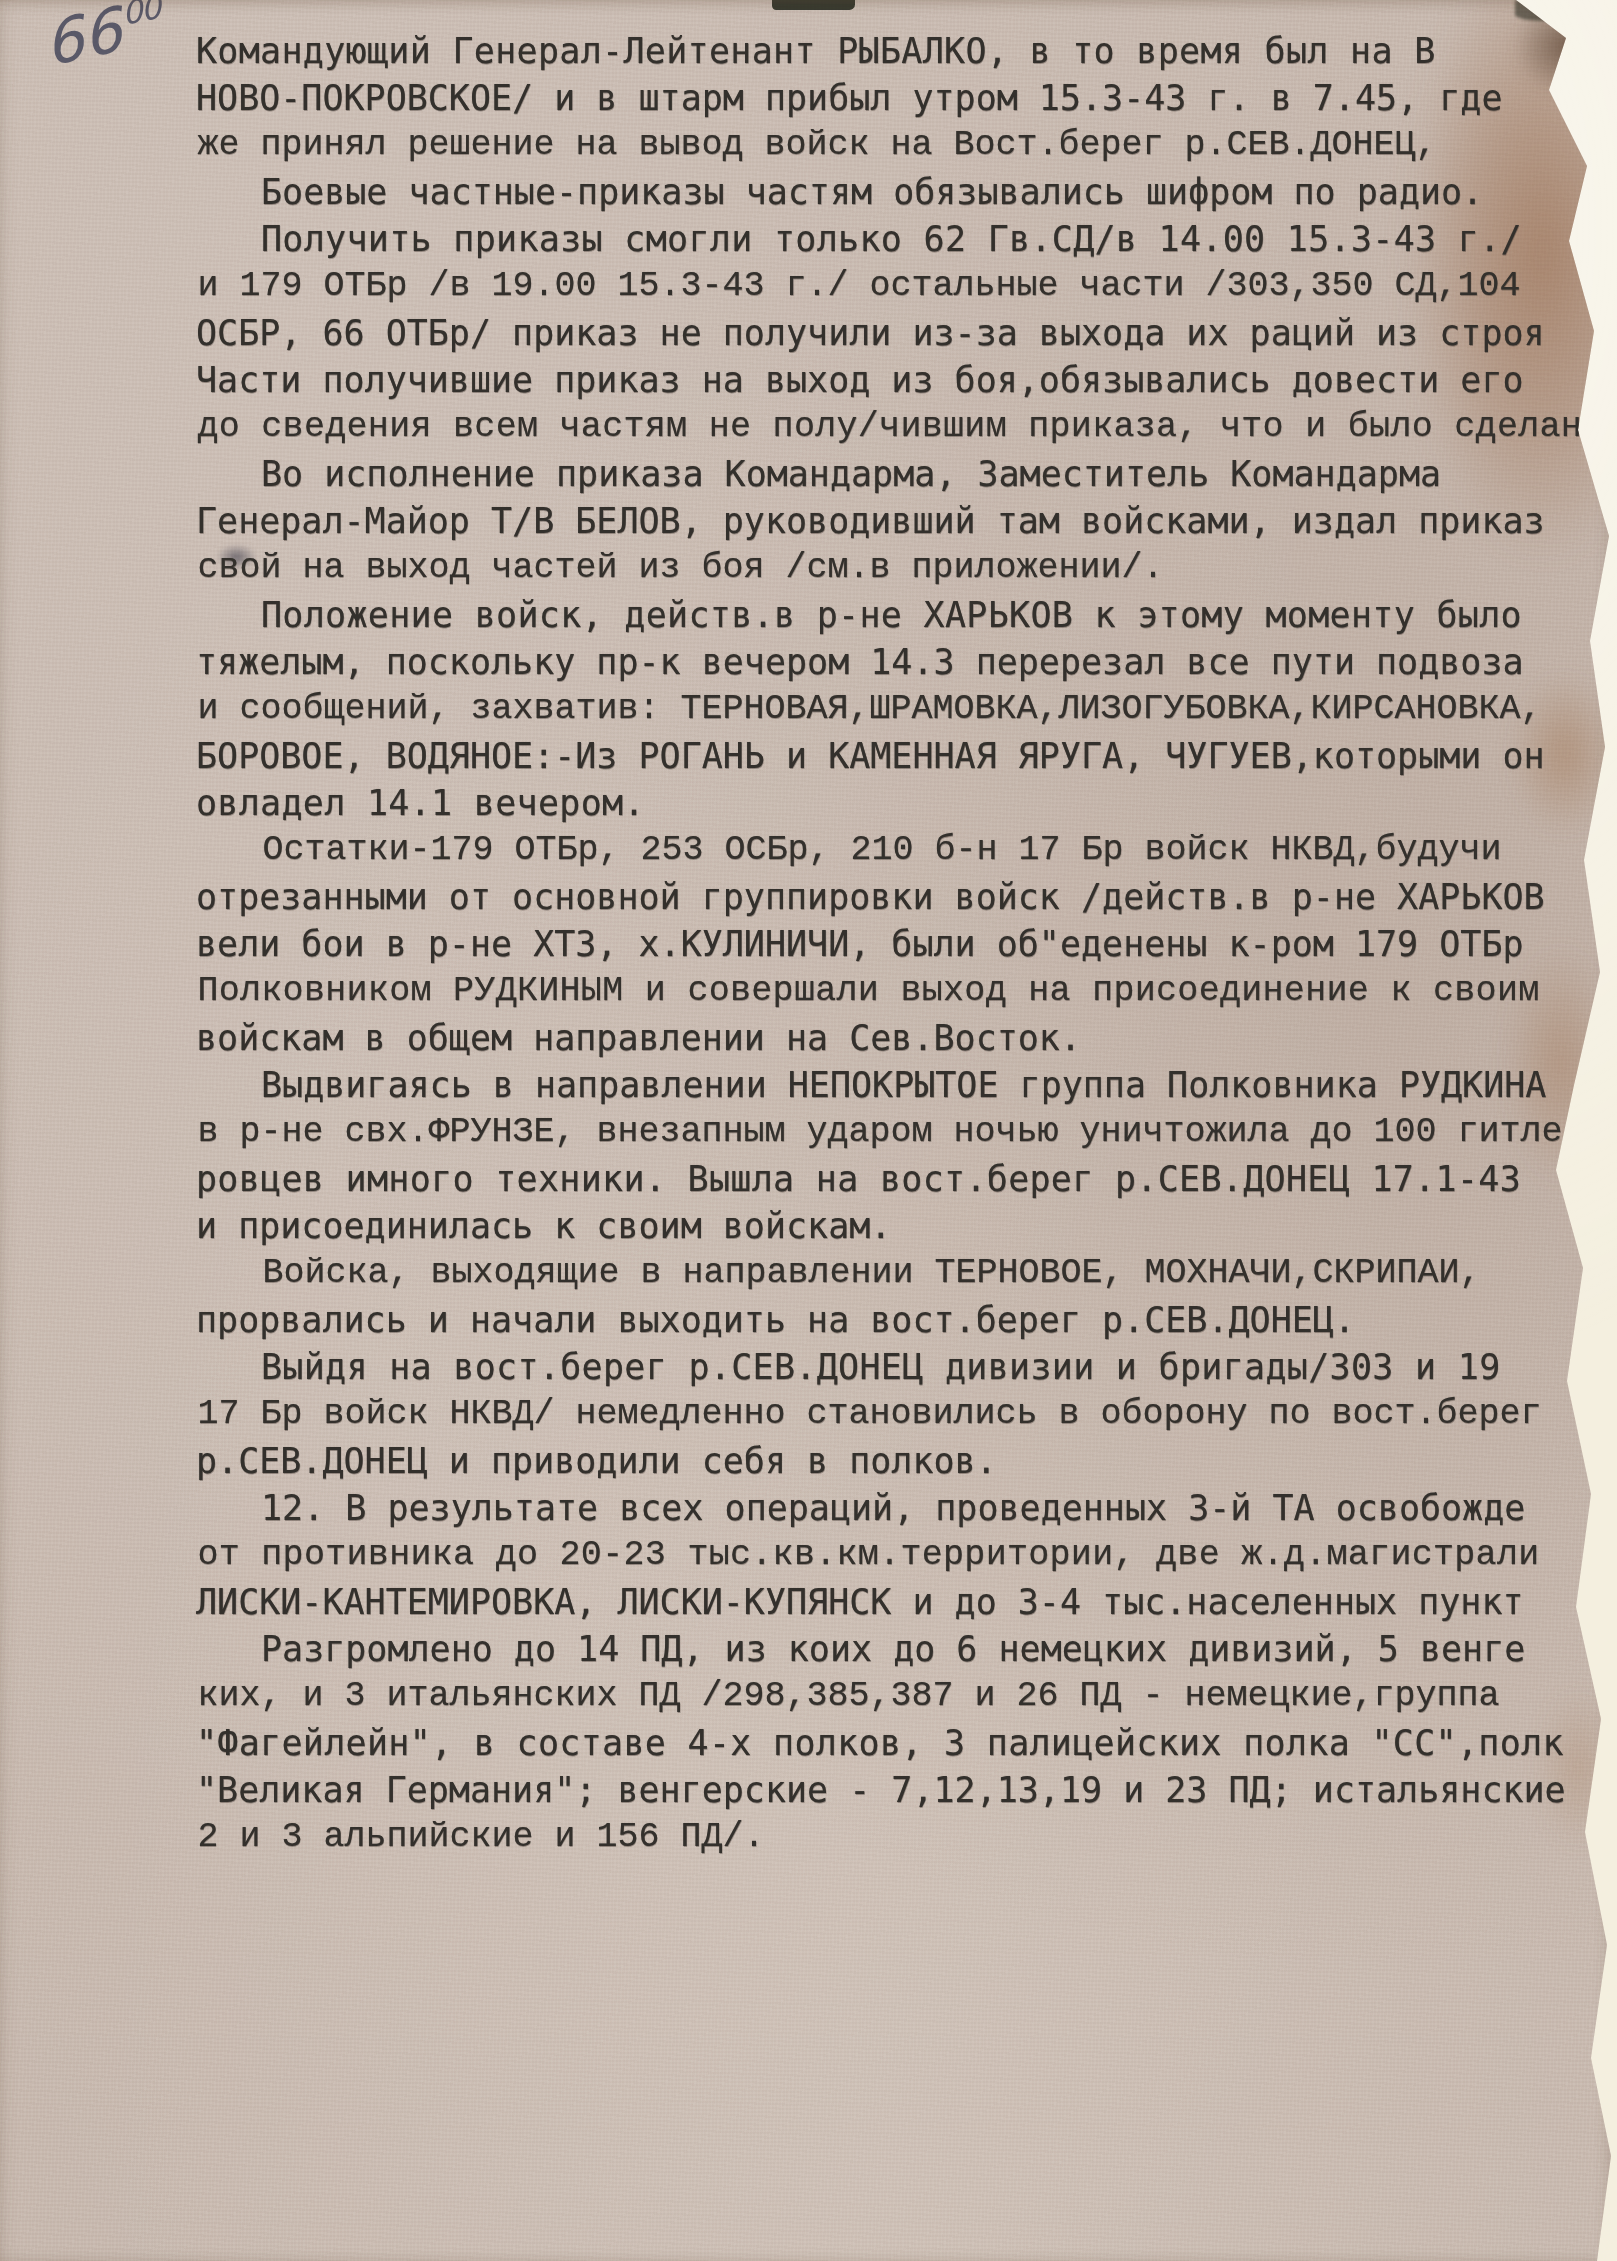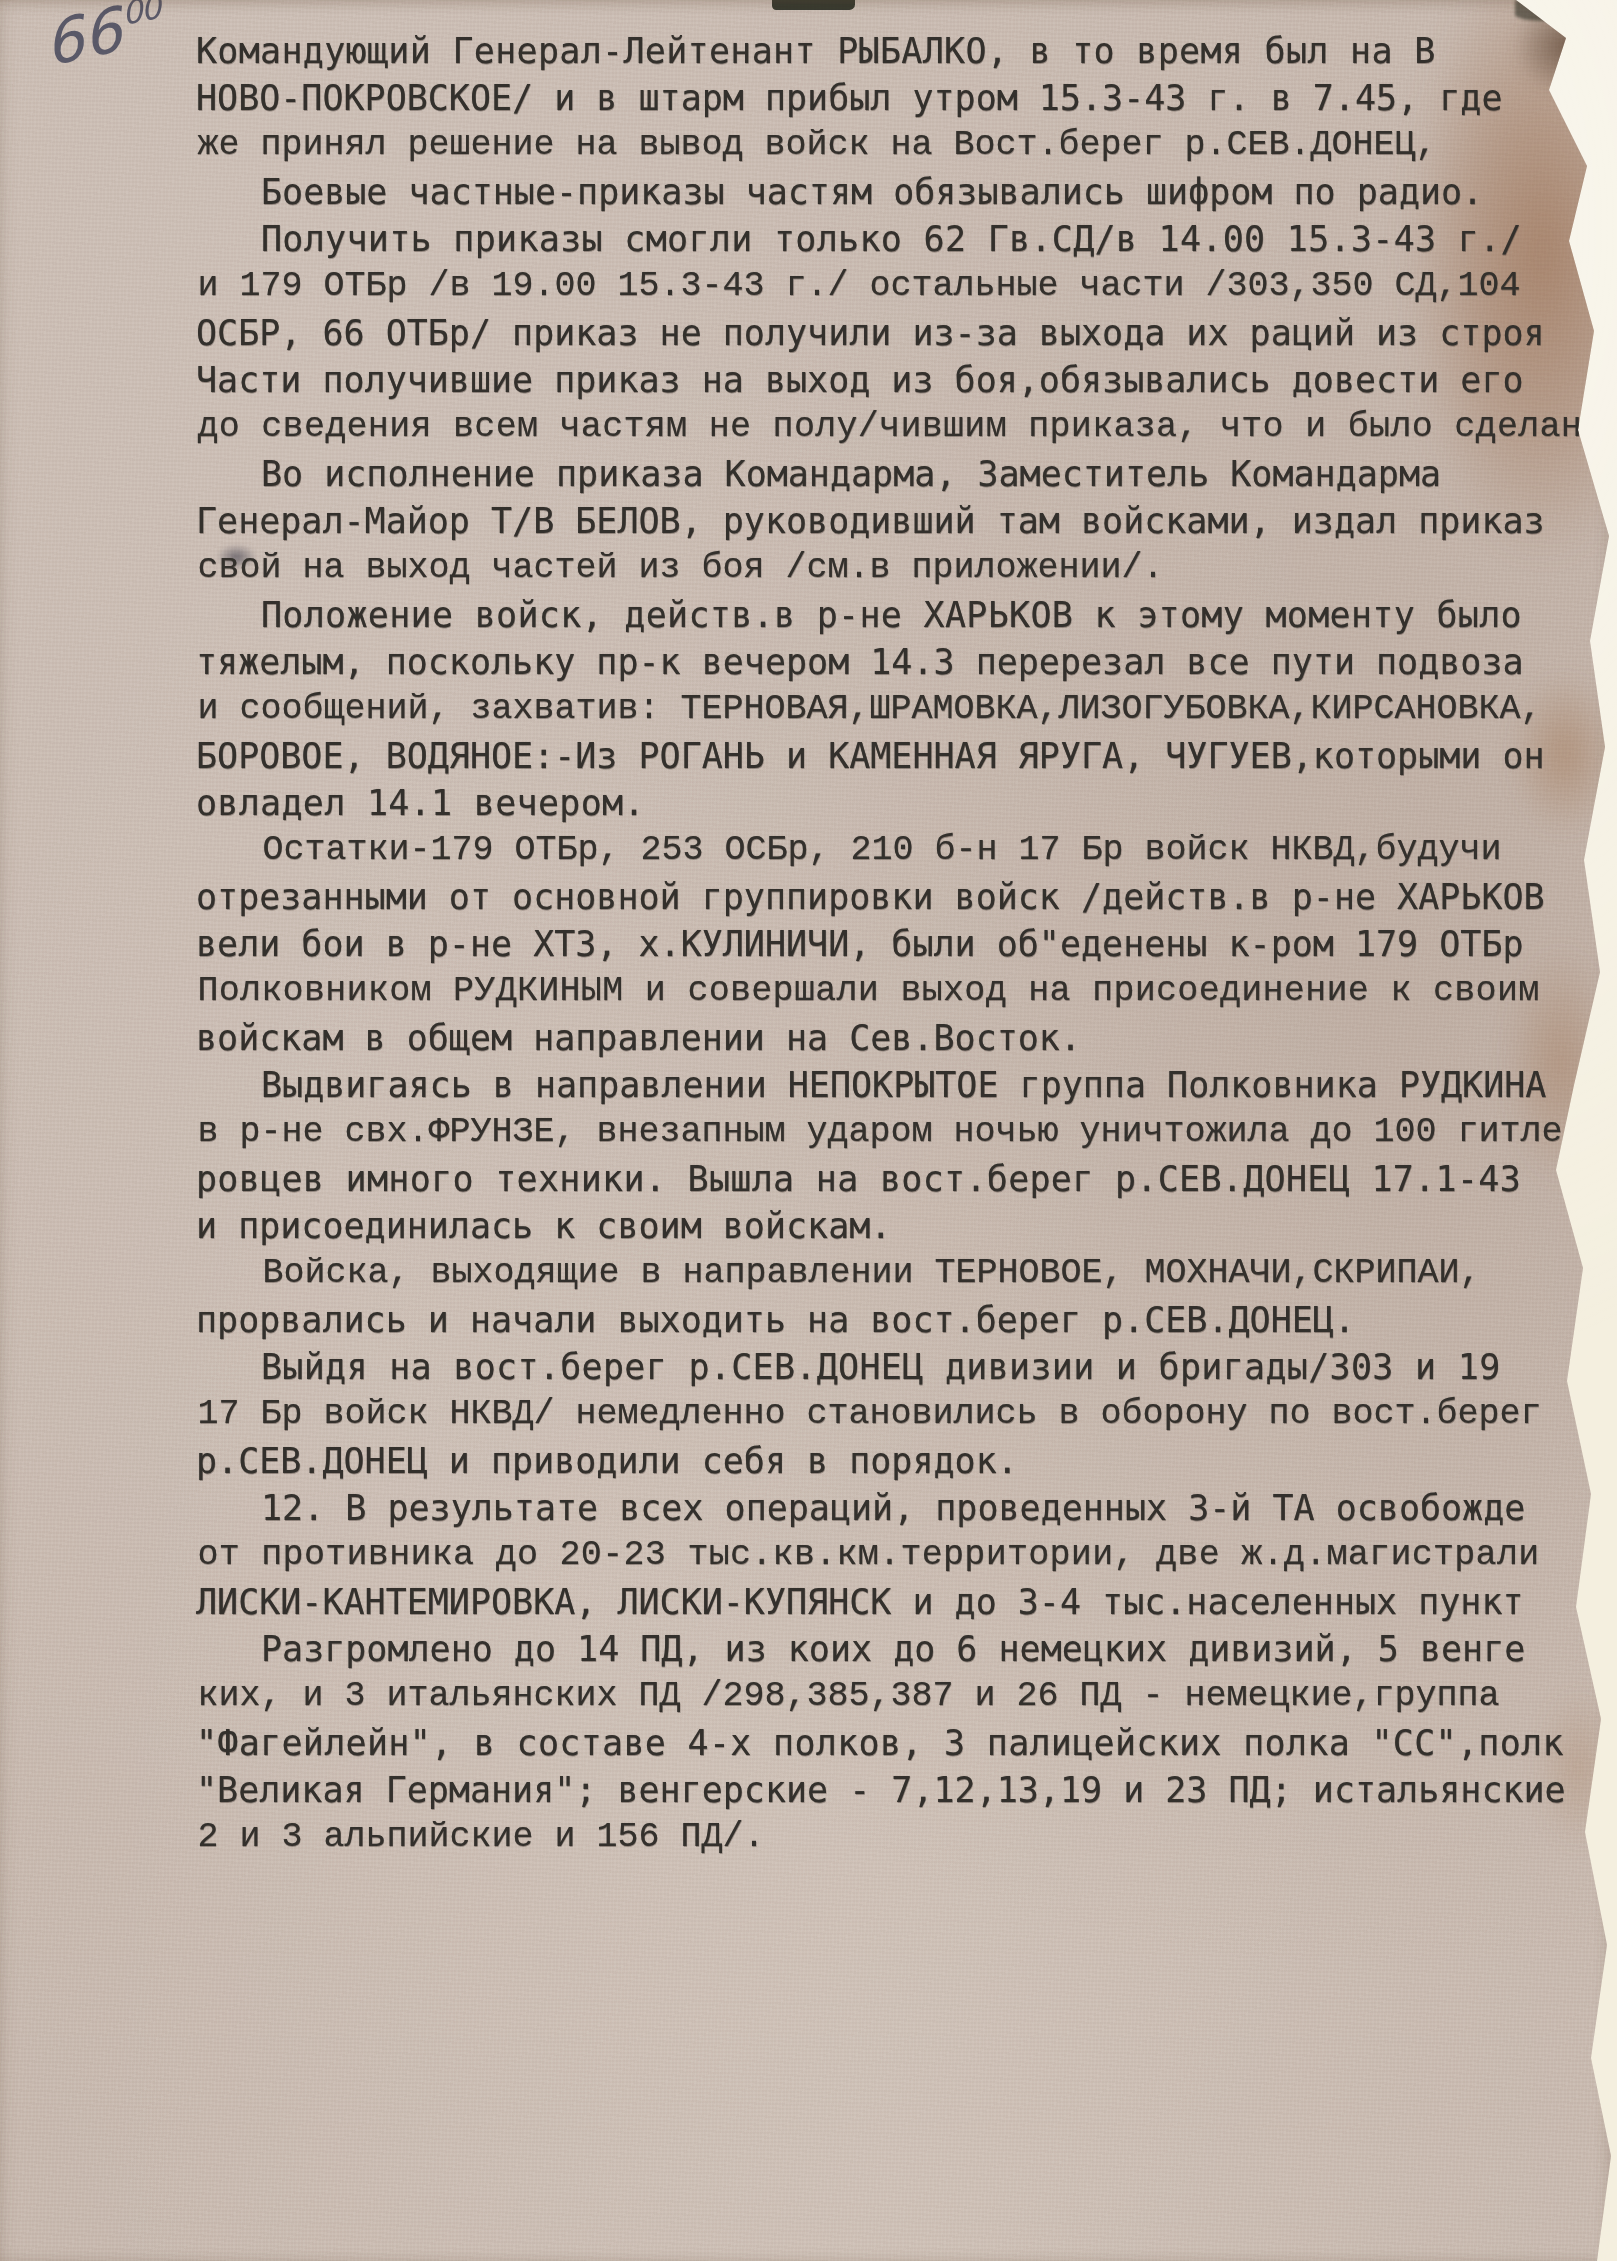--- a/index.html
+++ b/index.html
@@ -121,21 +121,21 @@
       <div class="line">Полковником РУДКИНЫМ и совершали выход на присоединение к своим</div>
       <div class="line">войскам в общем направлении на Сев.Восток.</div>
       <div class="line indent">Выдвигаясь в направлении НЕПОКРЫТОЕ группа Полковника РУДКИНА</div>
       <div class="line">в р-не свх.ФРУНЗЕ, внезапным ударом ночью уничтожила до 100 гитле</div>
       <div class="line">ровцев имного техники. Вышла на вост.берег р.СЕВ.ДОНЕЦ 17.1-43</div>
       <div class="line">и присоединилась к своим войскам.</div>
       <div class="line indent">Войска, выходящие в направлении ТЕРНОВОЕ, МОХНАЧИ,СКРИПАИ,</div>
       <div class="line">прорвались и начали выходить на вост.берег р.СЕВ.ДОНЕЦ.</div>
       <div class="line indent">Выйдя на вост.берег р.СЕВ.ДОНЕЦ дивизии и бригады/303 и 19</div>
       <div class="line">17 Бр войск НКВД/ немедленно становились в оборону по вост.берег</div>
-      <div class="line">р.СЕВ.ДОНЕЦ и приводили себя в порядок.</div>
+      <div class="line">р.СЕВ.ДОНЕЦ и приводили себя в полков.</div>
       <div class="line indent">12. В результате всех операций, проведенных 3-й ТА освобожде</div>
       <div class="line">от противника до 20-23 тыс.кв.км.территории, две ж.д.магистрали</div>
       <div class="line">ЛИСКИ-КАНТЕМИРОВКА, ЛИСКИ-КУПЯНСК и до 3-4 тыс.населенных пункт</div>
       <div class="line indent">Разгромлено до 14 ПД, из коих до 6 немецких дивизий, 5 венге</div>
       <div class="line">ких, и 3 итальянских ПД /298,385,387 и 26 ПД - немецкие,группа</div>
       <div class="line">"Фагейлейн", в составе 4-х полков, 3 палицейских полка "СС",полк</div>
       <div class="line">"Великая Германия"; венгерские - 7,12,13,19 и 23 ПД; истальянские</div>
       <div class="line">2 и 3 альпийские и 156 ПД/.</div>
     </div>
 

